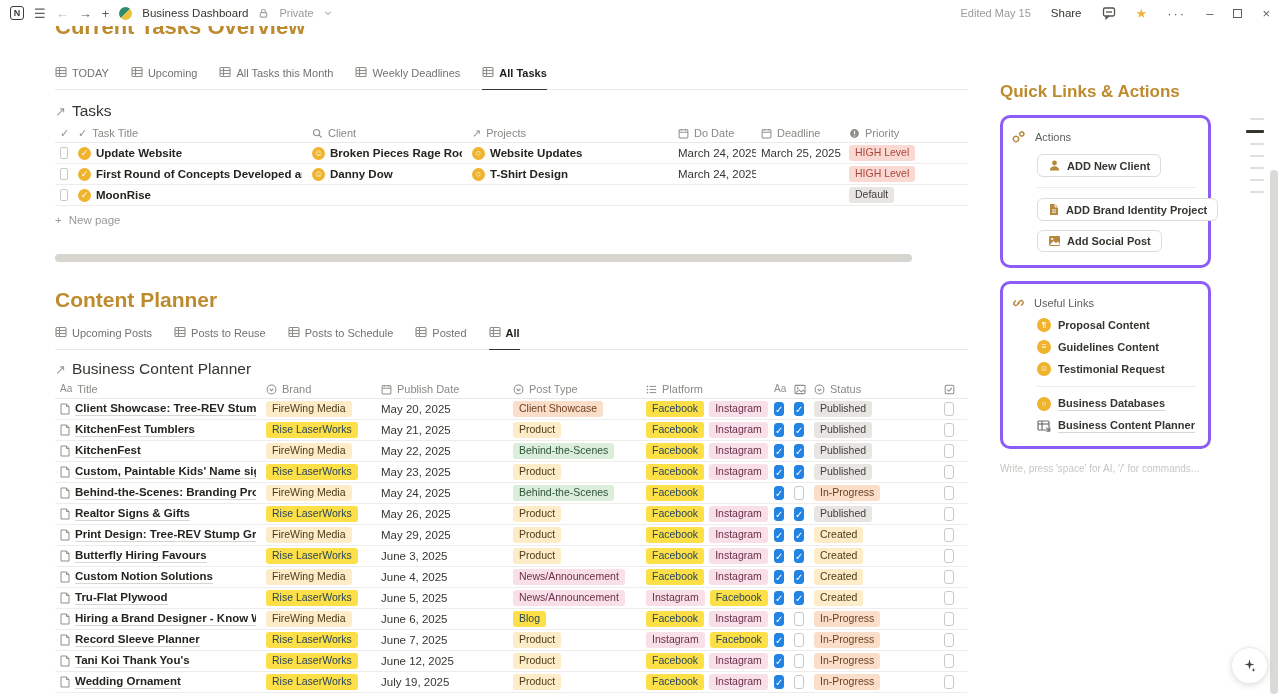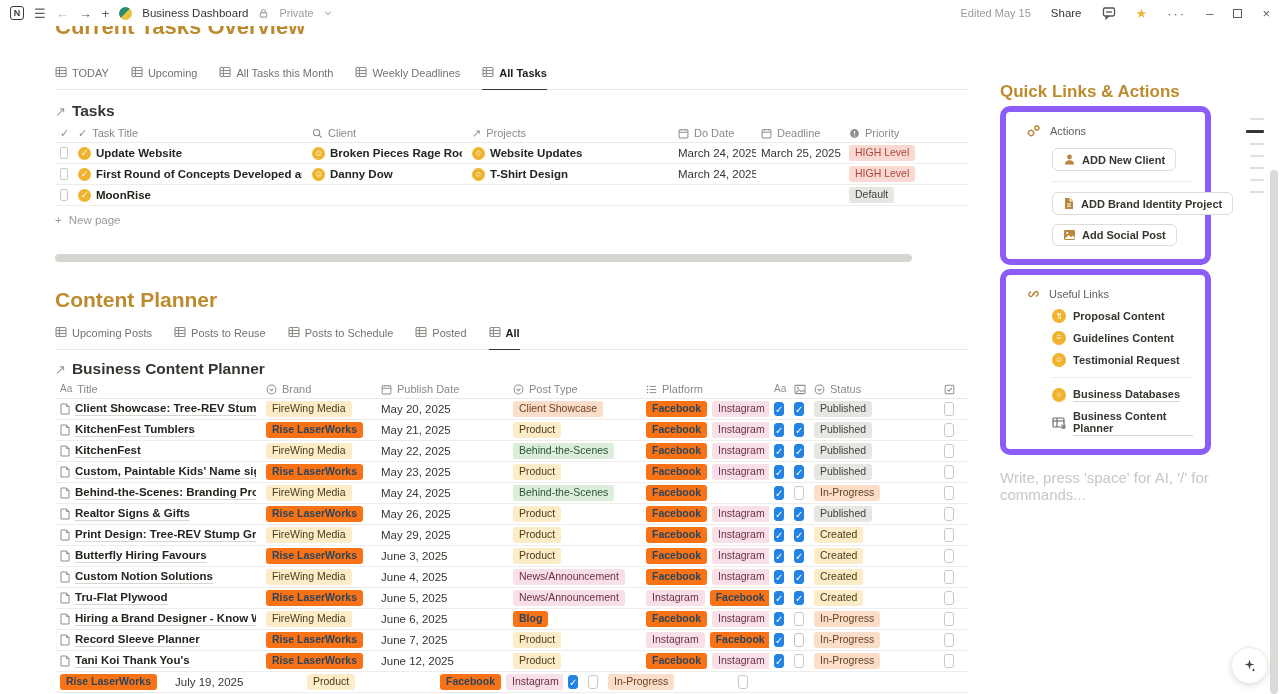--- a/index.html
+++ b/index.html
@@ -28,21 +28,21 @@
   .sec-h1 { font-size:22px; font-weight:bold; color:#bd8b2e; line-height:26px; margin-top:-12px; }
   .sec-h2 { font-size:21px; font-weight:bold; color:#bd8b2e; line-height:28px; margin-top:24px; }
 
   .tabsrow { display:flex; gap:22px; border-bottom:1px solid #e9e9e7; margin-top:24px; height:26px; }
   .tab { display:flex; align-items:center; gap:5px; font-size:11px; color:#73726e;
     padding-bottom:8px; cursor:pointer; }
   .tab.active { color:#1d1c19; font-weight:bold; border-bottom:1.5px solid #37352f; margin-bottom:-1px; }
 
   .dbhead { display:flex; align-items:center; gap:6px; margin-top:12px; }
   .dbhead .arr { color:#9b9a97; font-size:13px; }
-  .dbhead .t { font-size:15.5px; font-weight:bold; }
+  .dbhead .t { font-size:15.5px; font-weight:normal; }
 
   .thead { display:flex; align-items:center; height:19px; margin-top:4px;
     border-bottom:1px solid #e9e9e7; font-size:11px; color:#8a8984; }
   .th { display:flex; align-items:center; gap:5px; padding:0 5px; overflow:hidden; white-space:nowrap; height:100%; }
   .trow { display:flex; align-items:center; height:21px; border-bottom:1px solid #eeedeb; font-size:11.5px; }
   .td { display:flex; align-items:center; gap:5px; padding:0 5px; overflow:hidden; white-space:nowrap; height:100%; }
 
   
   .tc0{width:18px;} .tc1{width:234px;} .tc2{width:160px;} .tc3{width:206px;}
   .tc4{width:83px;text-align:center;} .tc5{width:88px;text-align:right;} .tc6{width:115px;}
@@ -51,49 +51,49 @@
   .cc4{width:128px;align-items:center;} .cc5{width:20px;} .cc6{width:20px;} .cc7{width:130px;} .cc8{width:20px;}
 
   .rowchk { width:12px; height:12px; border:1px solid #c9c8c5; border-radius:2px; background:#fff; }
   .ycirc { min-width:13px; width:13px; height:13px; border-radius:50%; background:#f0b32d; color:#fff;
     font-size:9px; display:flex; align-items:center; justify-content:center; line-height:1; }
   .cell-strong { font-weight:bold; color:#25241f; overflow:hidden; text-overflow:clip; white-space:nowrap; }
   .u { border-bottom:1px solid #d8d6d1; padding-bottom:.5px; }
 
   .badge { display:inline-block; font-size:10.5px; padding:1.5px 6px; border-radius:3px; white-space:nowrap; line-height:1.25; }
   .badge.yellow { background:#fdecc8; color:#4f3a17; }
-  .badge.blue   { background:#f97316; color:#29455c;font-weight:bold; }
+  .badge.blue   { background:#fde047; color:#29455c; }
   .badge.green  { background:#dbeddb; color:#2c5337; }
   .badge.peach  { background:#fadec9; color:#6d3f1f; }
   .badge.pink   { background:#f8dfe8; color:#6d2f4a; }
   .badge.red    { background:#fbd9d3; color:#a8473c; }
   .badge.gray   { background:#e7e6e3; color:#44423d; }
 
   .chk { width:14px; height:14px; border-radius:3px; border:1px solid #c9c8c5; background:#fff;
     display:flex; align-items:center; justify-content:center; font-size:10px; color:#fff; }
   .chk.on { background:#2383e2; border-color:#2383e2; }
 
   .newpage { display:flex; align-items:center; gap:7px; height:24px; color:#9b9a97; font-size:11.5px; margin-top:2px; }
 
   .hscroll { margin-top:22px; height:8px; width:913px; position:relative; }
   .hscroll .thumb { position:absolute; left:0; top:0; height:8px; width:857px; background:#d7d5d0; border-radius:4px; }
 
   
   .sidebar { position:absolute; left:1000px; top:26px; width:211px; z-index:5; }
   .sb-h { font-size:17px; font-weight:bold; color:#bd8b2e; margin-top:56px; }
-  .card { border:6px solid #8b5cf6; border-radius:10px; padding:11px 12px 13px 20px; margin-top:4px; }
+  .card { border:3px solid #8b5cf6; border-radius:10px; padding:11px 12px 13px 8px; margin-top:13px; }
   .card-label { display:flex; align-items:center; gap:8px; font-size:11px; color:#5f5e5b; }
   .card-body { margin-left:26px; }
   .btn { display:inline-flex; align-items:center; gap:6px; border:1px solid #dedcd8; border-radius:6px;
     padding:4px 10px; font-size:11px; font-weight:bold; color:#37352f; background:#fff; cursor:pointer; white-space:nowrap; }
   .divider { height:1px; background:#ececea; margin:10px 0; }
   .sb-link { display:flex; align-items:center; gap:7px; font-size:11px; font-weight:bold; margin-top:8px; cursor:pointer; }
   .sb-ico { min-width:14px; width:14px; height:14px; border-radius:50%; background:#f0b32d; color:#fff;
     font-size:8px; display:flex; align-items:center; justify-content:center; line-height:1; }
-  .placeholder { margin-top:14px; font-size:15px; color:#c8c6c2; }
+  .placeholder { margin-top:14px; font-size:10px; color:#c8c6c2; }
 
   
   .outline { position:absolute; left:1246px; top:118px; z-index:6; display:flex; flex-direction:column; gap:10px; align-items:flex-end; }
   .outline span { display:block; height:2px; width:14px; border-radius:1px; background:#e1dfdc; }
   .outline span.cur { height:3px; width:18px; background:#37352f; }
   .vscroll { position:absolute; right:2px; top:170px; bottom:0; width:8px; background:#dcdad6; border-radius:4px; z-index:6; }
   .fab { position:absolute; left:1231px; top:647px; width:37px; height:37px; border-radius:50%; background:#fff;
     border:1px solid #eceae7; box-shadow:0 2px 6px rgba(0,0,0,.12); display:flex; align-items:center; justify-content:center; z-index:25; cursor:pointer; }
 </style>
 </head>
@@ -894,20 +894,29 @@
           <span class="chk"></span>
         </div>
         <div class="td cc7">
           <span class="badge peach">In-Progress</span>
         </div>
         <div class="td cc8">
           <span class="chk"></span>
         </div>
       </div>
       <div class="trow">
+        <div class="td cc0">
+          <span style="display: inline-flex; align-items: center;">
+            <svg width="10" height="12" viewBox="0 0 10 12">
+              <path d="M1 1 h5.5 L9 3.5 V11 H1 Z" fill="none" stroke="#8f8e89" stroke-width="1"></path>
+              <path d="M6.5 1 V3.5 H9" fill="none" stroke="#8f8e89" stroke-width="1"></path>
+            </svg>
+          </span>
+          <span class="cell-strong u">Wedding Ornament</span>
+        </div>
         <div class="td cc1">
           <span class="badge blue">Rise LaserWorks</span>
         </div>
         <div class="td cc2">July 19, 2025</div>
         <div class="td cc3">
           <span class="badge yellow">Product</span>
         </div>
         <div class="td cc4">
           <span class="badge blue">Facebook</span>
           <span class="badge pink">Instagram</span>

